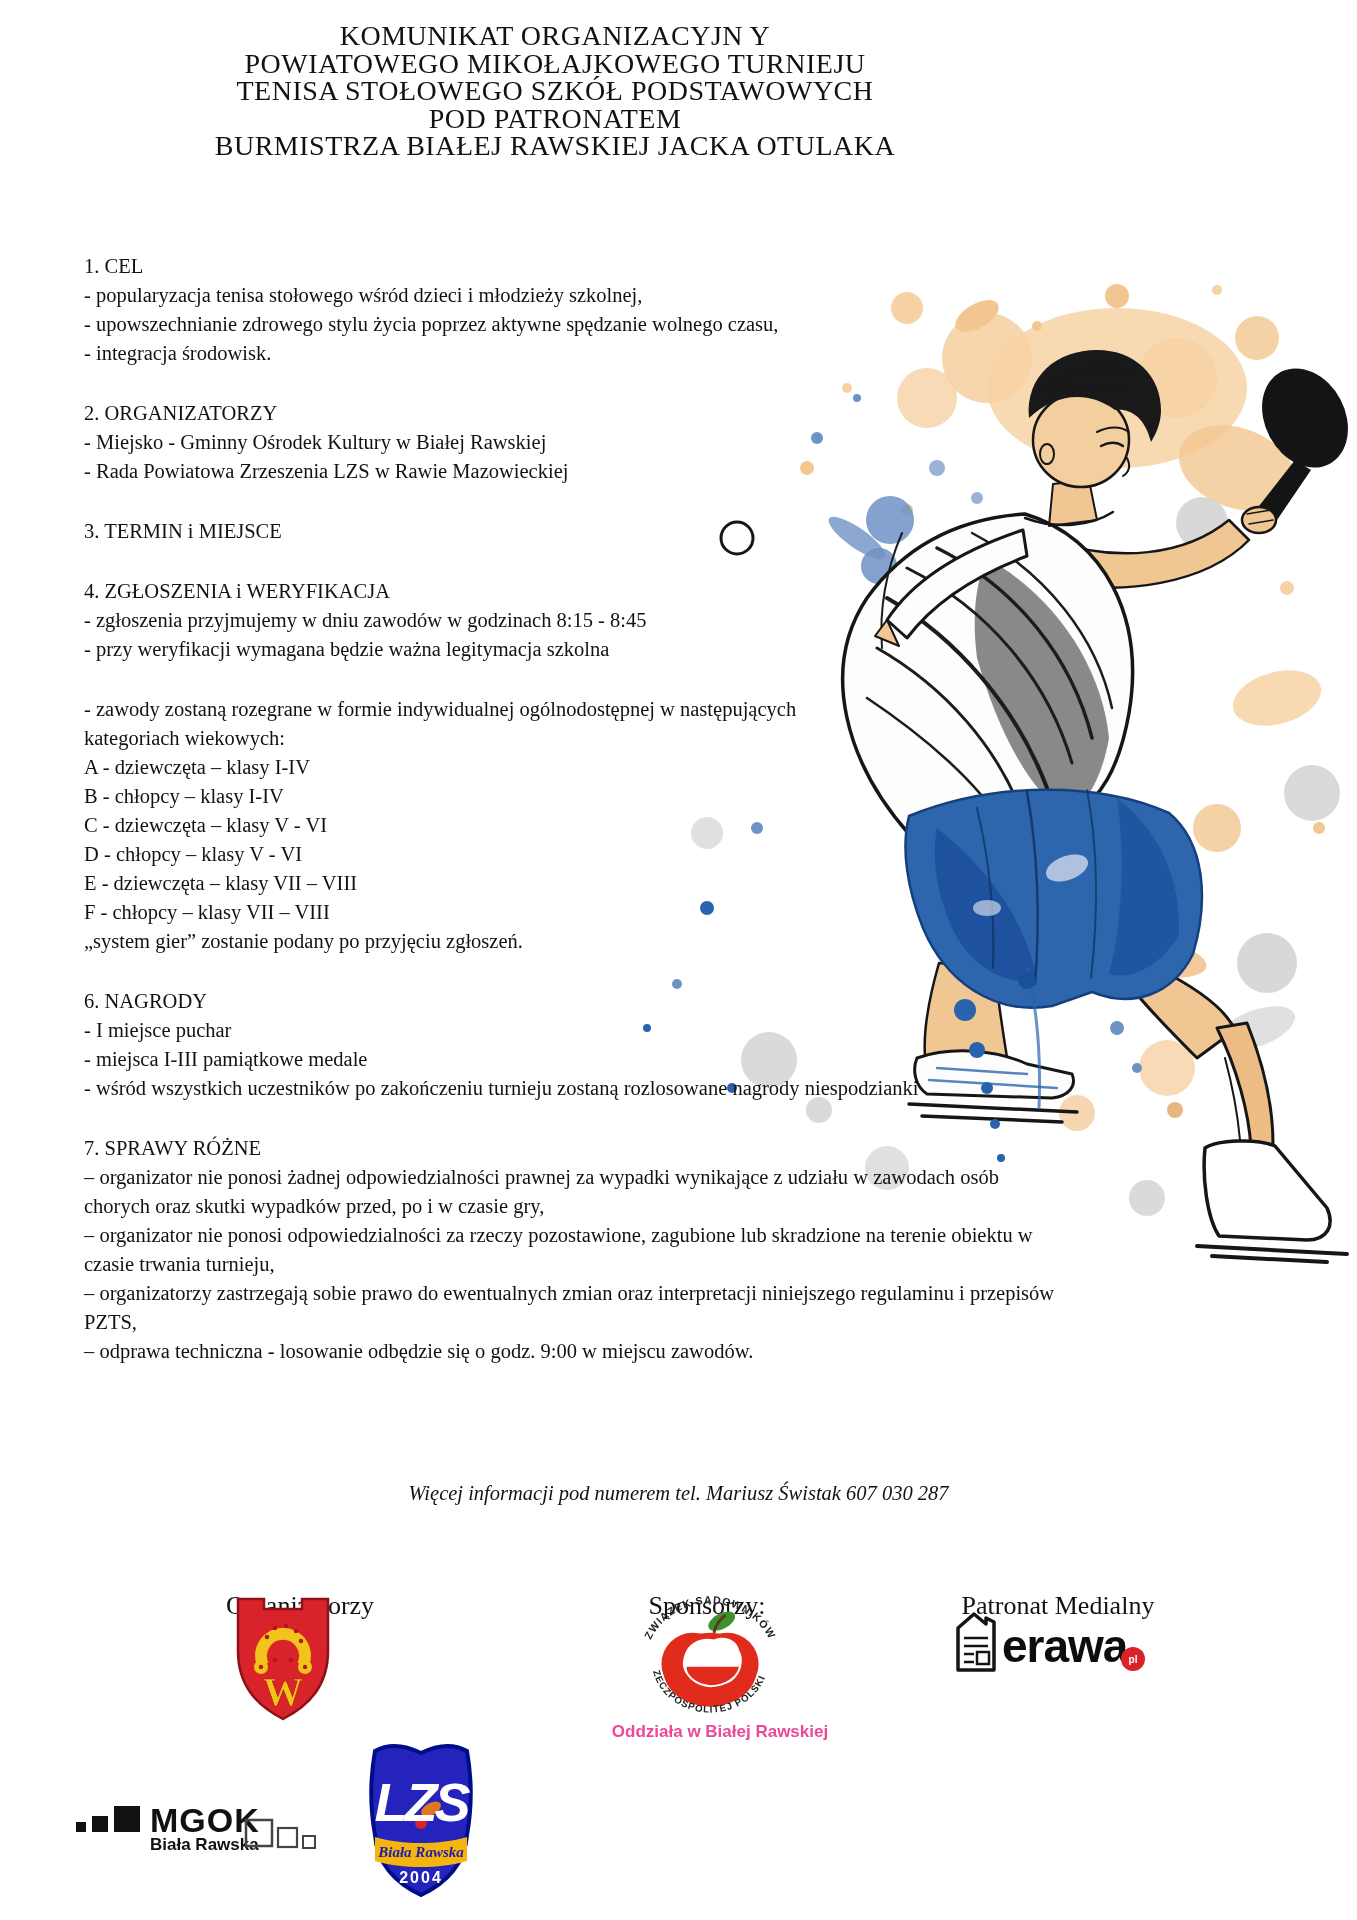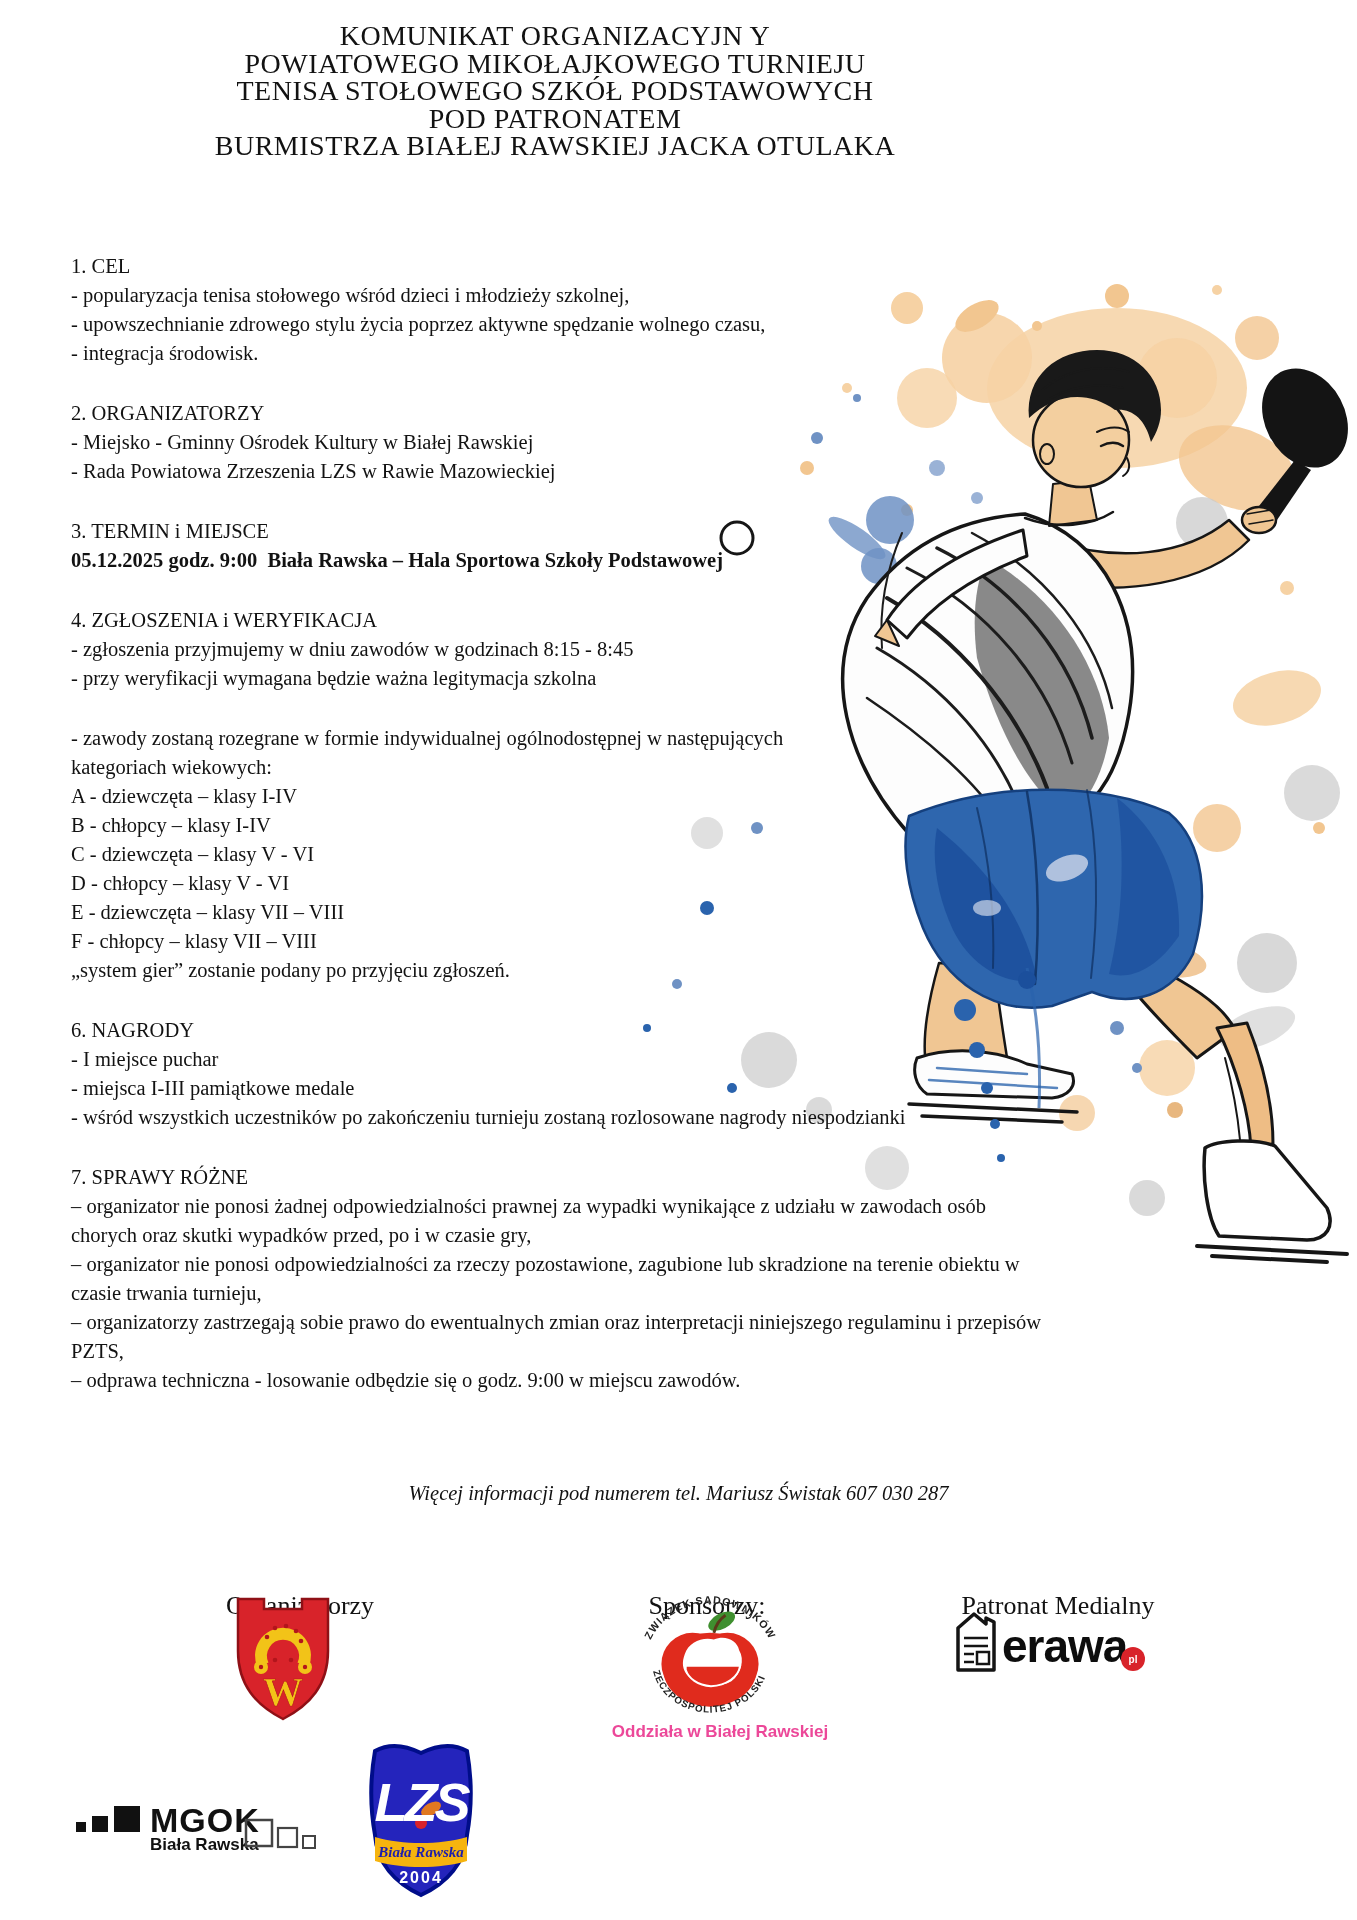--- a/index.html
+++ b/index.html
@@ -3,21 +3,21 @@
 <meta charset="utf-8">
 <style>
   html,body{margin:0;padding:0;background:#ffffff;}
   .page{position:relative;width:1357px;height:1920px;background:#ffffff;overflow:hidden;
         font-family:"Liberation Serif",serif;color:#121212;}
   
   .title{position:absolute;top:22px;left:0;width:1110px;text-align:center;
          font-weight:normal;font-size:28px;line-height:27.5px;letter-spacing:.5px;}
   
   .body-text{position:absolute;top:252px;left:67px;width:1270px;font-size:20.5px;}
-  .section{margin:0 0 31px 4px;}
+  .section{margin:0 0 31px 17px;}
   .heading,.line{line-height:29px;white-space:pre;}
   .line.bold{font-weight:bold;}
   
   .contact{position:absolute;top:1482px;left:0;width:1357px;text-align:center;font-size:20.5px;font-style:italic;}
   .footer-label{position:absolute;top:1591px;width:240px;text-align:center;font-size:26px;}
   .fl-org{left:180px;} .fl-spo{left:587px;} .fl-pat{left:938px;}
   
   .abs{position:absolute;}
   .caption-sadownicy{position:absolute;top:1722px;left:595px;width:250px;text-align:center;
       font-family:"Liberation Sans",sans-serif;font-weight:bold;font-size:17px;color:#ec4899;}
@@ -169,21 +169,20 @@
         <div class="line">- upowszechnianie zdrowego stylu życia poprzez aktywne spędzanie wolnego czasu,</div>
         <div class="line">- integracja środowisk.</div>
       </div>
       <div class="section">
         <div class="heading">2. ORGANIZATORZY</div>
         <div class="line">- Miejsko - Gminny Ośrodek Kultury w Białej Rawskiej</div>
         <div class="line">- Rada Powiatowa Zrzeszenia LZS w Rawie Mazowieckiej</div>
       </div>
       <div class="section">
         <div class="heading">3. TERMIN i MIEJSCE</div>
-        <div class="line bold">05.12.2025 godz. 9:00  Biała Rawska – Hala Sportowa Szkoły Podstawowej</div>
       </div>
       <div class="section">
         <div class="heading">4. ZGŁOSZENIA i WERYFIKACJA</div>
         <div class="line">- zgłoszenia przyjmujemy w dniu zawodów w godzinach 8:15 - 8:45</div>
         <div class="line">- przy weryfikacji wymagana będzie ważna legitymacja szkolna</div>
       </div>
       <div class="section">
         <div class="line">- zawody zostaną rozegrane w formie indywidualnej ogólnodostępnej w następujących</div>
         <div class="line">kategoriach wiekowych:</div>
         <div class="line">A - dziewczęta – klasy I-IV</div>

